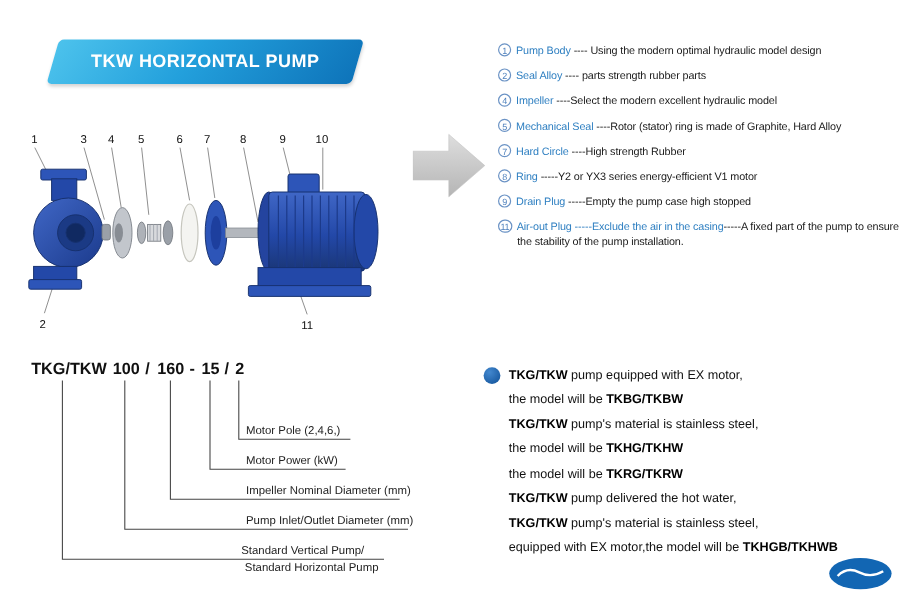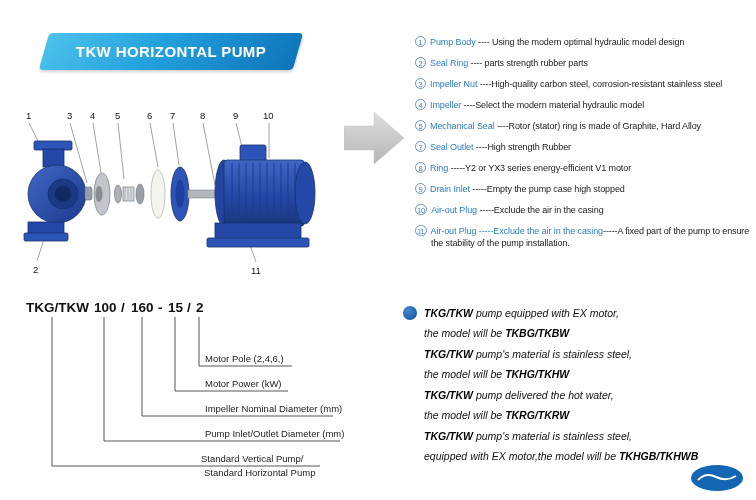--- a/index.html
+++ b/index.html
@@ -23,21 +23,21 @@
   .part-desc{color:#1a1a1a;}
 
   .diagram{position:absolute;left:12px;top:103px;}
   .arrow{position:absolute;left:344px;top:110px;}
   .model-section{position:absolute;left:18px;top:292px;}
 
   .notes{position:absolute;left:424px;top:303px;width:330px;}
   .note-bullet{position:absolute;left:-21px;top:3px;width:14px;height:14px;border-radius:50%;
     background:radial-gradient(circle at 35% 30%,#4388cf,#0f4f96);}
   .note{margin-bottom:1px;}
-  .note-line{font-size:10.5px;line-height:20px;color:#111;font-style:italic;}
+  .note-line{font-size:10.5px;line-height:20px;color:#111;}
   .note-line b{color:#000;}
 
   .logo{position:absolute;left:690px;top:464px;}
 </style>
 </head>
 <body>
 
 <div class="page">
 
   <div class="banner">
@@ -150,28 +150,26 @@
       <linearGradient id="gArr" x1="0" y1="0" x2="0" y2="1">
         <stop offset="0" stop-color="#dedede"></stop>
           <stop offset="1" stop-color="#b5b5b5"></stop>
       </linearGradient>
     </defs>
     <polygon points="0,16 30,16 30,2 60,28 30,54 30,40 0,40" fill="url(#gArr)" stroke="#c2c2c2" stroke-width="0.5"></polygon>
   </svg>
 
   <div class="parts-list">
     <div class="part-item"><span class="part-num">1</span><span class="part-name">Pump Body</span><span class="part-mid"></span><span class="part-desc"> ---- Using the modern optimal hydraulic model design</span></div>
-    <div class="part-item"><span class="part-num">2</span><span class="part-name">Seal Ring</span><span class="part-mid"></span><span class="part-desc"> ---- parts strength rubber parts</span></div>
-    <div class="part-item"><span class="part-num">3</span><span class="part-name">Impeller Nut</span><span class="part-mid"></span><span class="part-desc"> ----High-quality carbon steel, corrosion-resistant stainless steel</span></div>
-    <div class="part-item"><span class="part-num">4</span><span class="part-name">Impeller</span><span class="part-mid"></span><span class="part-desc"> ----Select the modern material hydraulic model</span></div>
+    <div class="part-item"><span class="part-num">2</span><span class="part-name">Seal Alloy</span><span class="part-mid"></span><span class="part-desc"> ---- parts strength rubber parts</span></div>
+    <div class="part-item"><span class="part-num">4</span><span class="part-name">Impeller</span><span class="part-mid"></span><span class="part-desc"> ----Select the modern excellent hydraulic model</span></div>
     <div class="part-item"><span class="part-num">5</span><span class="part-name">Mechanical Seal</span><span class="part-mid"></span><span class="part-desc"> ----Rotor (stator) ring is made of Graphite, Hard Alloy</span></div>
-    <div class="part-item"><span class="part-num">7</span><span class="part-name">Seal Outlet</span><span class="part-mid"></span><span class="part-desc"> ----High strength Rubber</span></div>
+    <div class="part-item"><span class="part-num">7</span><span class="part-name">Hard Circle</span><span class="part-mid"></span><span class="part-desc"> ----High strength Rubber</span></div>
     <div class="part-item"><span class="part-num">8</span><span class="part-name">Ring</span><span class="part-mid"></span><span class="part-desc"> -----Y2 or YX3 series energy-efficient V1 motor</span></div>
-    <div class="part-item"><span class="part-num">9</span><span class="part-name">Drain Inlet</span><span class="part-mid"></span><span class="part-desc"> -----Empty the pump case high stopped</span></div>
-    <div class="part-item"><span class="part-num">10</span><span class="part-name">Air-out Plug</span><span class="part-mid"></span><span class="part-desc"> -----Exclude the air in the casing</span></div>
+    <div class="part-item"><span class="part-num">9</span><span class="part-name">Drain Plug</span><span class="part-mid"></span><span class="part-desc"> -----Empty the pump case high stopped</span></div>
     <div class="part-item"><span class="part-num">11</span><span class="part-name">Air-out Plug</span><span class="part-mid"> -----Exclude the air in the casing</span><span class="part-desc">-----A fixed part of the pump to ensure the stability of the pump installation.</span></div>
   </div>
 
   <svg class="model-section" width="360" height="200" viewBox="0 0 360 200" xmlns="http://www.w3.org/2000/svg">
     <g font-weight="bold" font-size="13.5" fill="#111111">
       <text x="8" y="20">TKG/TKW</text>
       <text x="76" y="20">100</text>
       <text x="103" y="20">/</text>
       <text x="113" y="20">160</text>
       <text x="140" y="20">-</text>
@@ -200,22 +198,22 @@
     <span class="note-bullet"></span>
     <div class="note">
       <div class="note-line"><b>TKG/TKW</b><span> pump equipped with EX motor,</span></div>
       <div class="note-line"><span>the model will be </span><b>TKBG/TKBW</b></div>
     </div>
     <div class="note">
       <div class="note-line"><b>TKG/TKW</b><span> pump's material is stainless steel,</span></div>
       <div class="note-line"><span>the model will be </span><b>TKHG/TKHW</b></div>
     </div>
     <div class="note">
+      <div class="note-line"><span>the model will be </span><b>TKRG/TKRW</b></div>
       <div class="note-line"><b>TKG/TKW</b><span> pump delivered the hot water,</span></div>
-      <div class="note-line"><span>the model will be </span><b>TKRG/TKRW</b></div>
     </div>
     <div class="note">
       <div class="note-line"><b>TKG/TKW</b><span> pump's material is stainless steel,</span></div>
       <div class="note-line"><span>equipped with EX motor,the model will be </span><b>TKHGB/TKHWB</b></div>
     </div>
   </div>
 
   <svg class="logo" width="54" height="28" viewBox="0 0 54 28" xmlns="http://www.w3.org/2000/svg">
     <ellipse cx="27" cy="14" rx="26" ry="13" fill="#1266b3"></ellipse>
     <path d="M8 16 Q 16 8 26 13 T 46 12" stroke="#ffffff" stroke-width="2" fill="none"></path>

